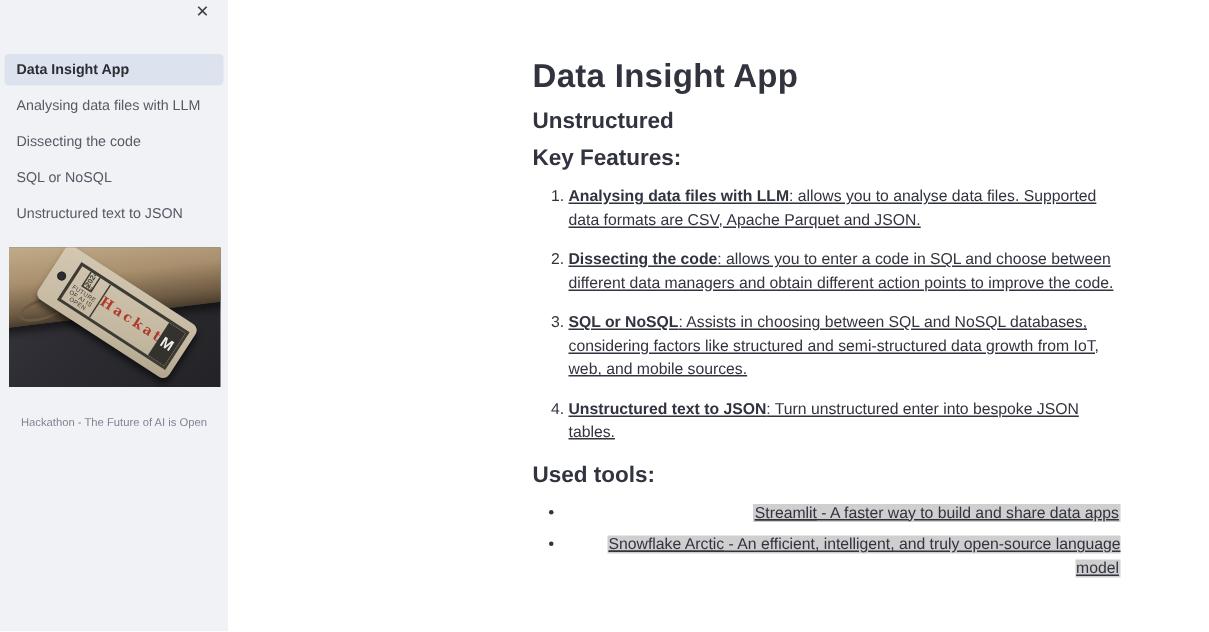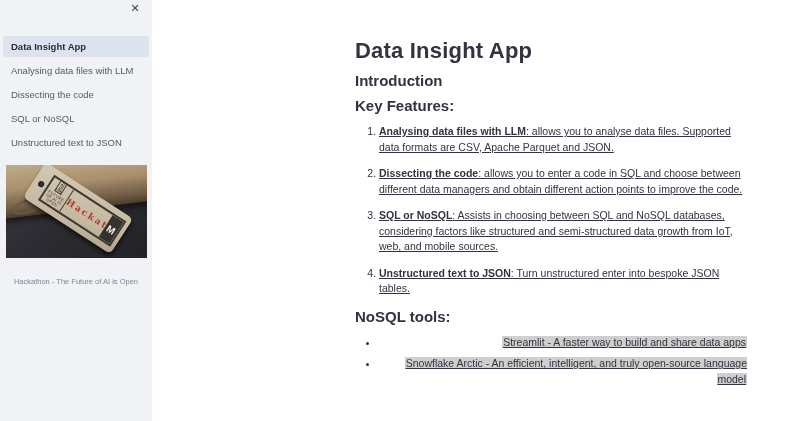--- a/index.html
+++ b/index.html
@@ -144,31 +144,31 @@
         </div>
       </div>
     </div>
     <div class="caption">Hackathon - The Future of AI is Open</div>
   </div>
 </div>
 
 <div class="main">
   <h1>Data Insight App</h1>
 
-  <h2>Introduction</h2>
+  <h2>Unstructured</h2>
 
   <h2>Key Features:</h2>
   <div class="spacer-kf"></div>
   <ol>
     <li><span class="li-title">Analysing data files with LLM</span><span>: allows you to analyse data files. Supported data formats are CSV, Apache Parquet and JSON.</span></li>
     <li><span class="li-title">Dissecting the code</span><span>: allows you to enter a code in SQL and choose between different data managers and obtain different action points to improve the code.</span></li>
     <li><span class="li-title">SQL or NoSQL</span><span>: Assists in choosing between SQL and NoSQL databases, considering factors like structured and semi-structured data growth from IoT, web, and mobile sources.</span></li>
     <li><span class="li-title">Unstructured text to JSON</span><span>: Turn unstructured enter into bespoke JSON tables.</span></li>
   </ol>
 
-  <h2>NoSQL tools:</h2>
+  <h2>Used tools:</h2>
   <div class="spacer-kf"></div>
   <ul>
     <li><span class="hl"><a class="tool-link">Streamlit</a><span> - A faster way to build and share data apps</span></span></li>
     <li><span class="hl"><a class="tool-link">Snowflake Arctic</a><span> - An efficient, intelligent, and truly open-source language model</span></span></li>
 
   </ul>
 </div>
 
 </body></html>

